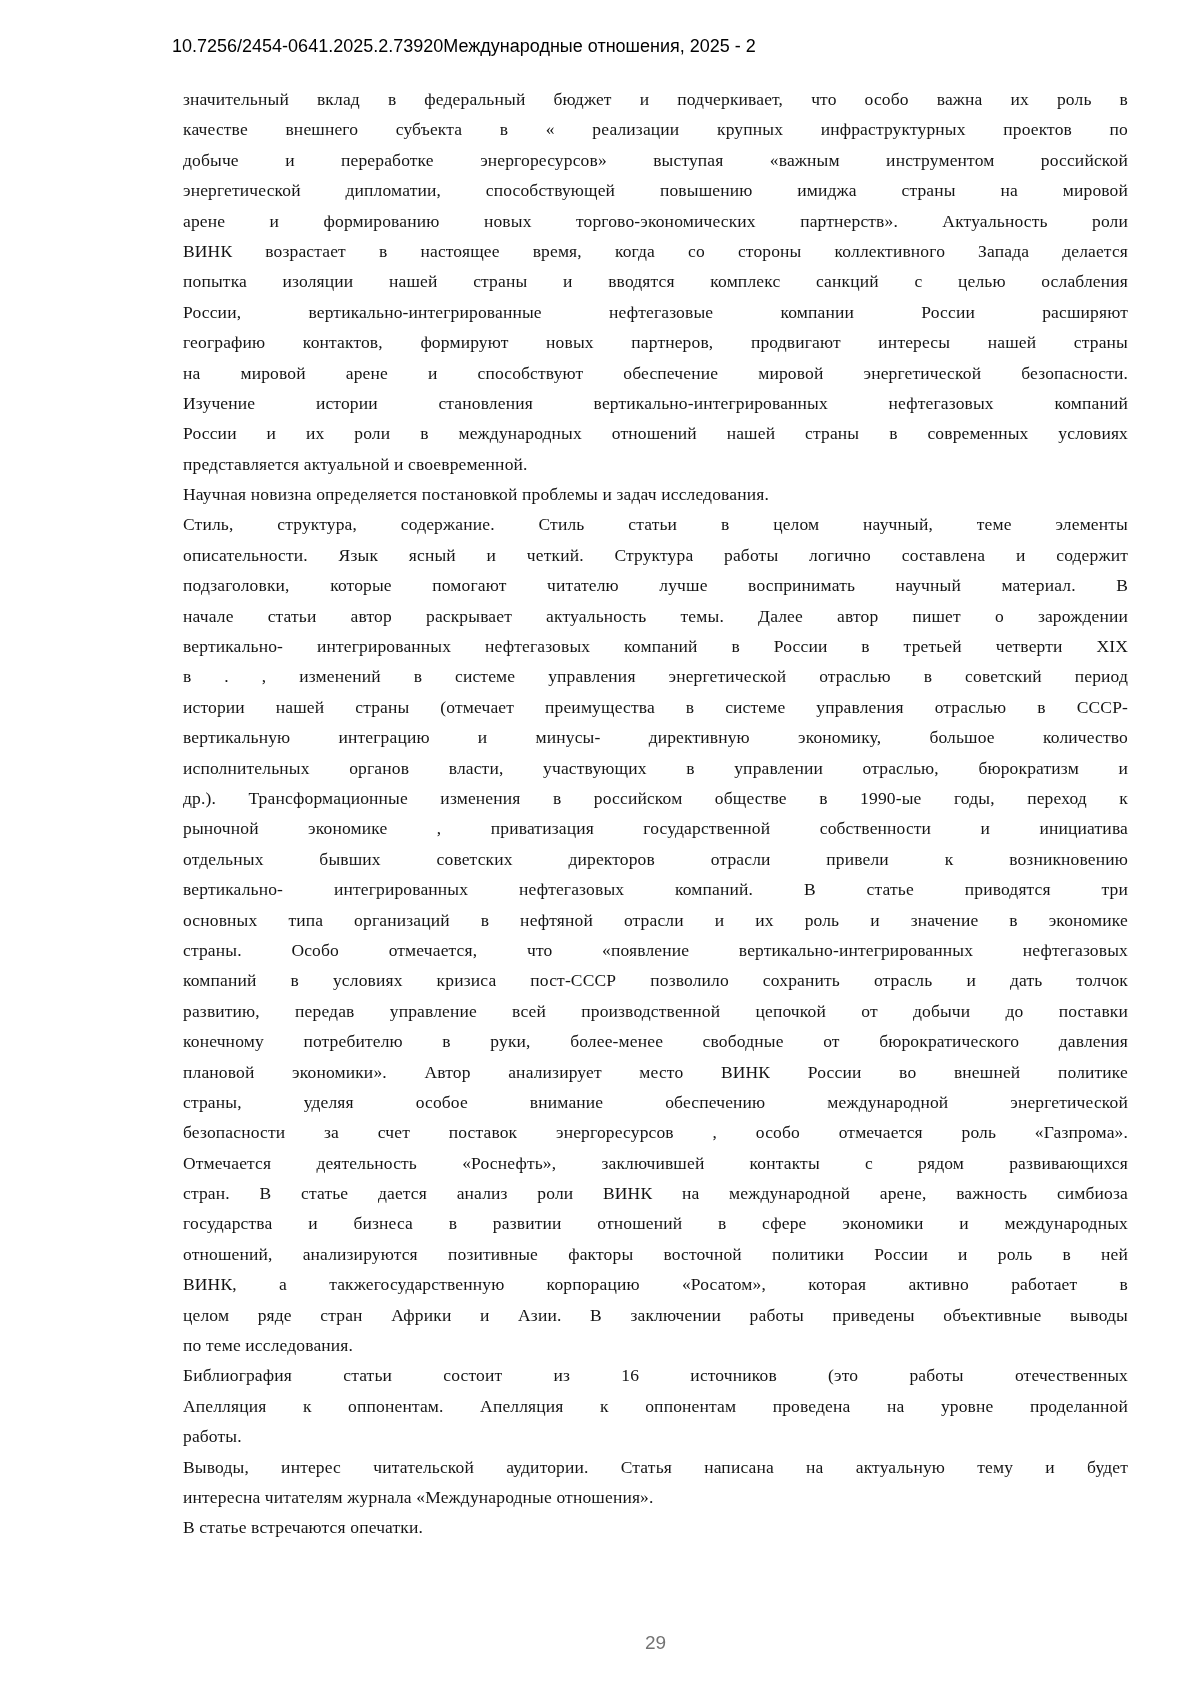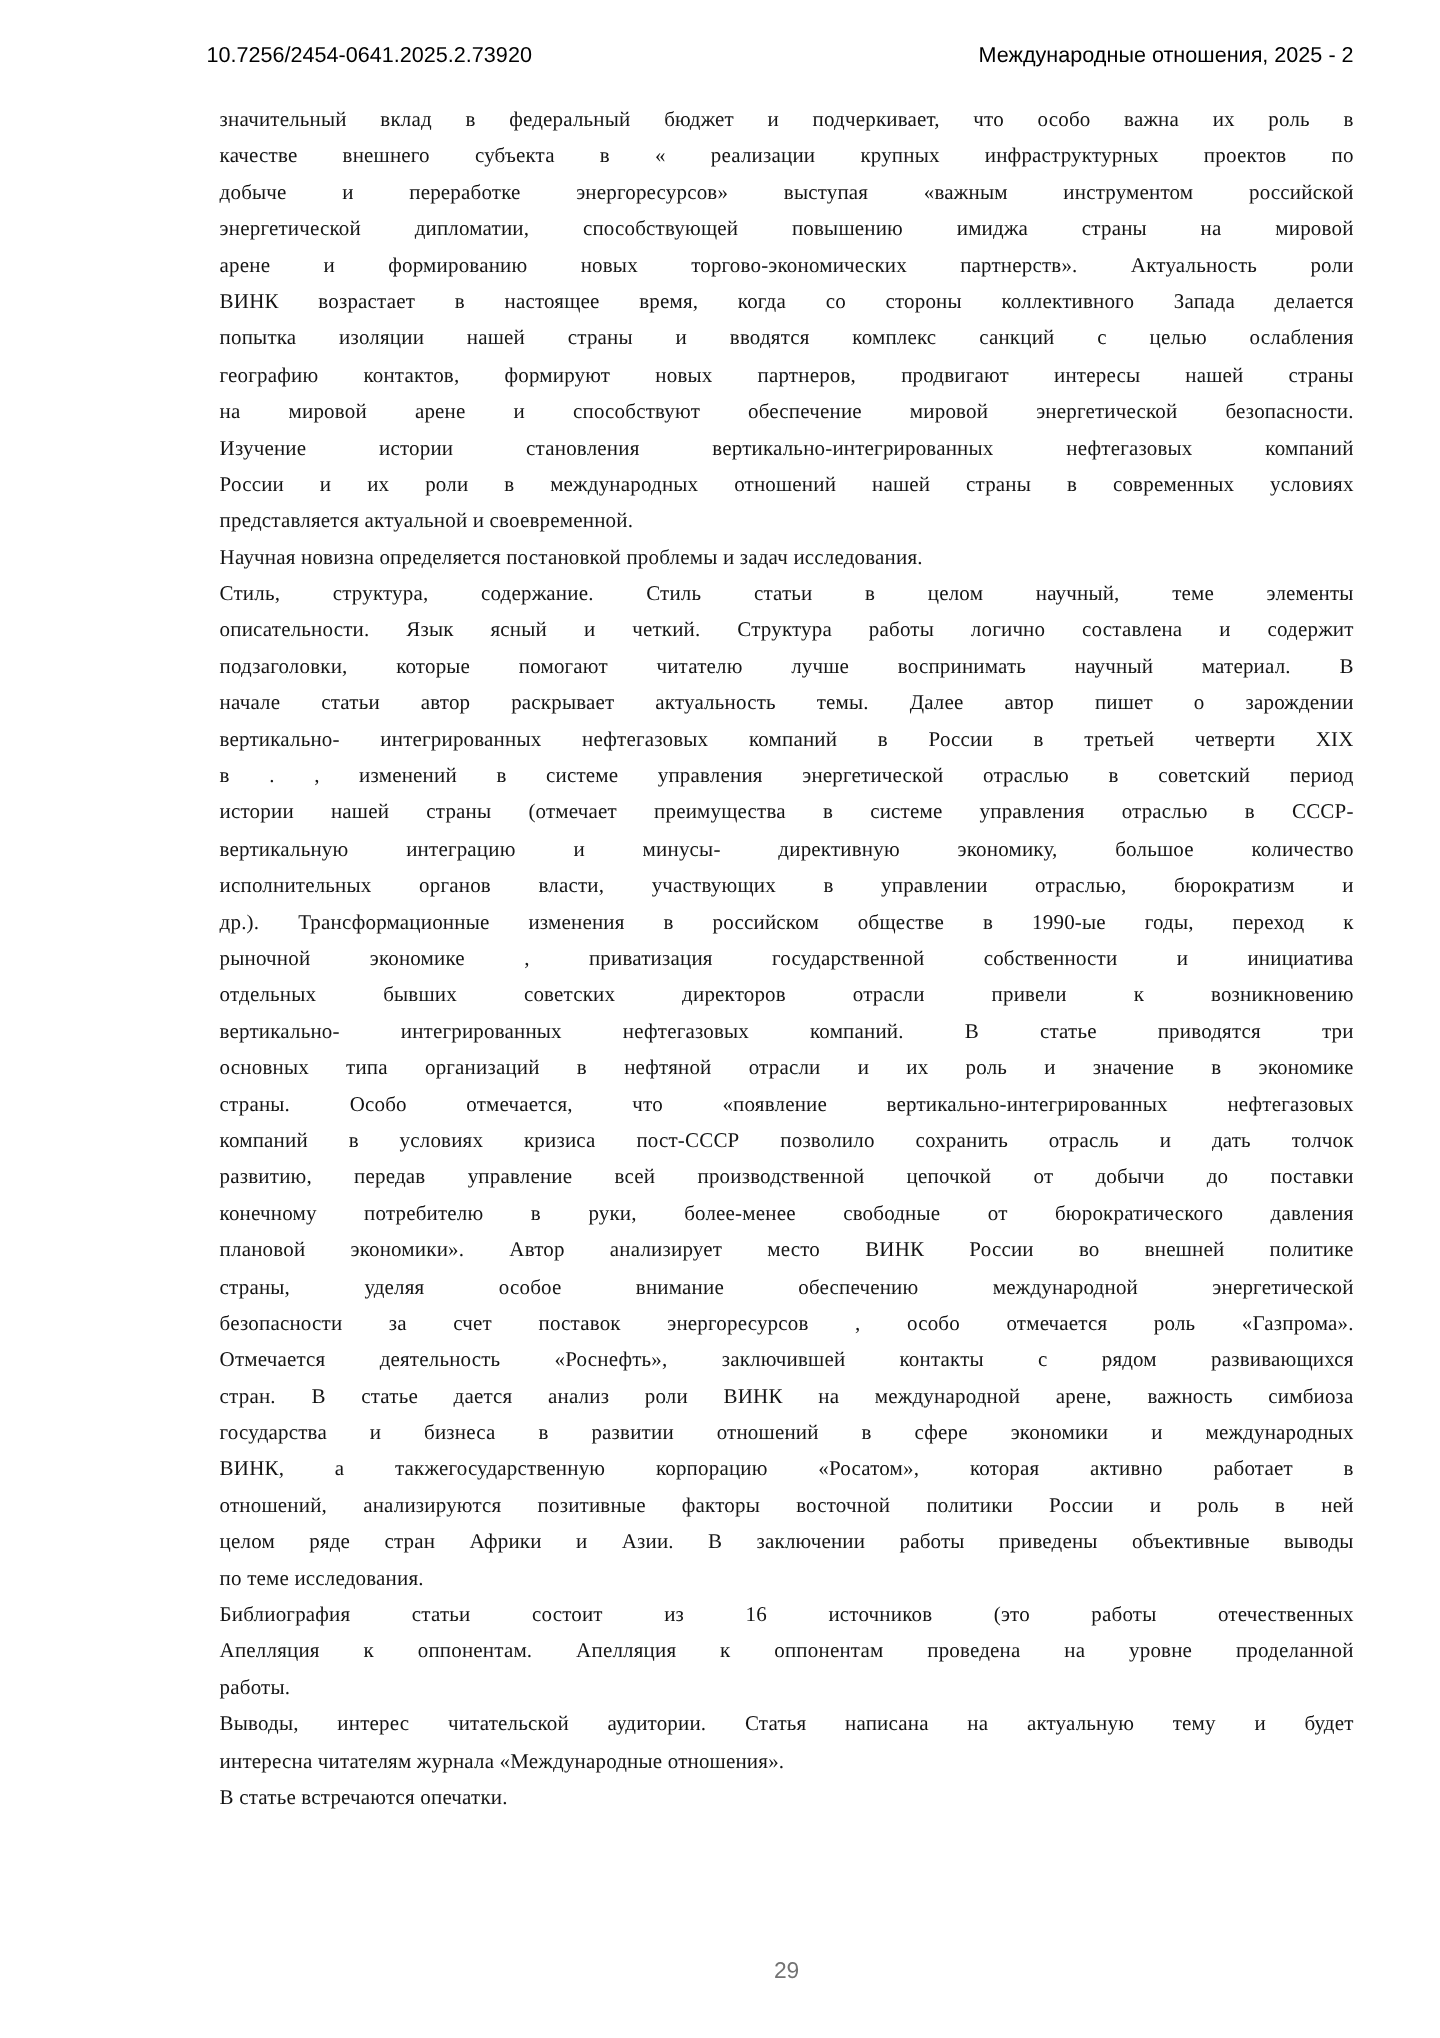--- a/index.html
+++ b/index.html
@@ -15,21 +15,20 @@
     overflow: hidden;
     font-family: "DejaVu Sans", sans-serif;
     color: #141414;
   }
   .header {
     position: absolute;
     top: 36px;
     left: 172px;
     right: 72px;
     display: flex;
-    justify-content: space-between;
     align-items: baseline;
     font-family: "Liberation Sans", sans-serif;
     font-size: 18px;
     color: #000000;
     white-space: nowrap;
   }
   .body-text {
     position: absolute;
     top: 84px;
     left: 183px;
@@ -71,20 +70,21 @@
   </div>
 
   <div class="body-text">
       <div class="line">значительный вклад в федеральный бюджет и подчеркивает, что особо важна их роль в</div>
       <div class="line">качестве внешнего субъекта в « реализации крупных инфраструктурных проектов по</div>
       <div class="line">добыче и переработке энергоресурсов» выступая «важным инструментом российской</div>
       <div class="line">энергетической дипломатии, способствующей повышению имиджа страны на мировой</div>
       <div class="line">арене и формированию новых торгово-экономических партнерств». Актуальность роли</div>
       <div class="line">ВИНК возрастает в настоящее время, когда со стороны коллективного Запада делается</div>
       <div class="line">попытка изоляции нашей страны и вводятся комплекс санкций с целью ослабления</div>
+      <div class="line">России, вертикально-интегрированные нефтегазовые компании России расширяют</div>
       <div class="line">географию контактов, формируют новых партнеров, продвигают интересы нашей страны</div>
       <div class="line">на мировой арене и способствуют обеспечение мировой энергетической безопасности.</div>
       <div class="line">Изучение истории становления вертикально-интегрированных нефтегазовых компаний</div>
       <div class="line">России и их роли в международных отношений нашей страны в современных условиях</div>
       <div class="line para-end">представляется актуальной и своевременной.</div>
       <div class="line para-end">Научная новизна определяется постановкой проблемы и задач исследования.</div>
       <div class="line">Стиль, структура, содержание. Стиль статьи в целом научный, теме элементы</div>
       <div class="line">описательности. Язык ясный и четкий. Структура работы логично составлена и содержит</div>
       <div class="line">подзаголовки, которые помогают читателю лучше воспринимать научный материал. В</div>
       <div class="line">начале статьи автор раскрывает актуальность темы. Далее автор пишет о зарождении</div>
@@ -101,22 +101,22 @@
       <div class="line">страны. Особо отмечается, что «появление вертикально-интегрированных нефтегазовых</div>
       <div class="line">компаний в условиях кризиса пост-СССР позволило сохранить отрасль и дать толчок</div>
       <div class="line">развитию, передав управление всей производственной цепочкой от добычи до поставки</div>
       <div class="line">конечному потребителю в руки, более-менее свободные от бюрократического давления</div>
       <div class="line">плановой экономики». Автор анализирует место ВИНК России во внешней политике</div>
       <div class="line">страны, уделяя особое внимание обеспечению международной энергетической</div>
       <div class="line">безопасности за счет поставок энергоресурсов , особо отмечается роль «Газпрома».</div>
       <div class="line">Отмечается деятельность «Роснефть», заключившей контакты с рядом развивающихся</div>
       <div class="line">стран. В статье дается анализ роли ВИНК на международной арене, важность симбиоза</div>
       <div class="line">государства и бизнеса в развитии отношений в сфере экономики и международных</div>
+      <div class="line">отношений, анализируются позитивные факторы восточной политики России и роль в ней</div>
       <div class="line">ВИНК, а такжегосударственную корпорацию «Росатом», которая активно работает в</div>
-      <div class="line">отношений, анализируются позитивные факторы восточной политики России и роль в ней</div>
       <div class="line">целом ряде стран Африки и Азии. В заключении работы приведены объективные выводы</div>
       <div class="line para-end">по теме исследования.</div>
       <div class="line">Библиография статьи состоит из 16 источников (это работы отечественных</div>
       <div class="line">Апелляция к оппонентам. Апелляция к оппонентам проведена на уровне проделанной</div>
       <div class="line para-end">работы.</div>
       <div class="line">Выводы, интерес читательской аудитории. Статья написана на актуальную тему и будет</div>
       <div class="line para-end">интересна читателям журнала «Международные отношения».</div>
       <div class="line para-end">В статье встречаются опечатки.</div>
     </div>
 

